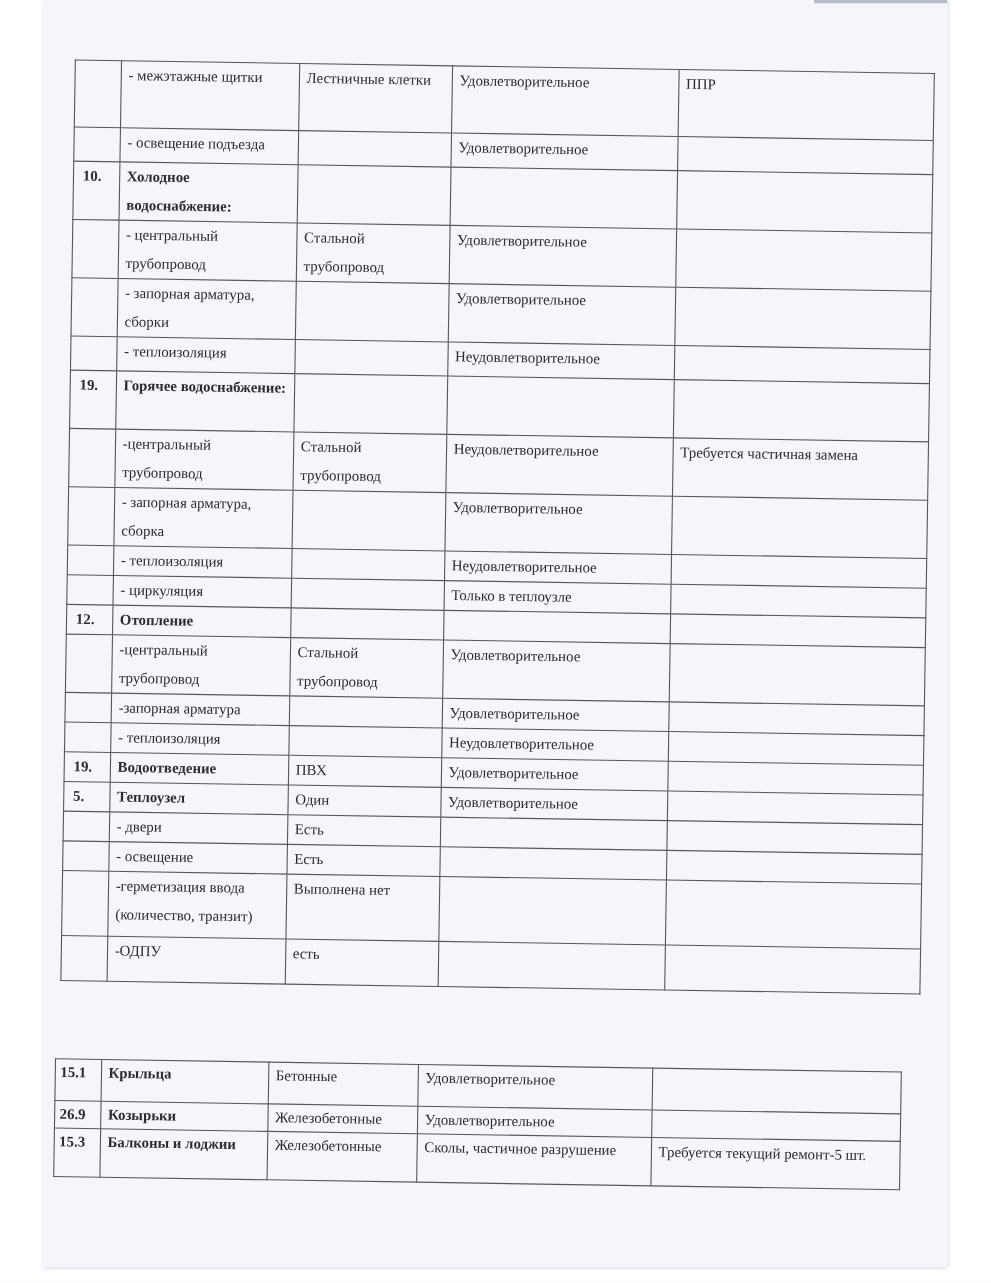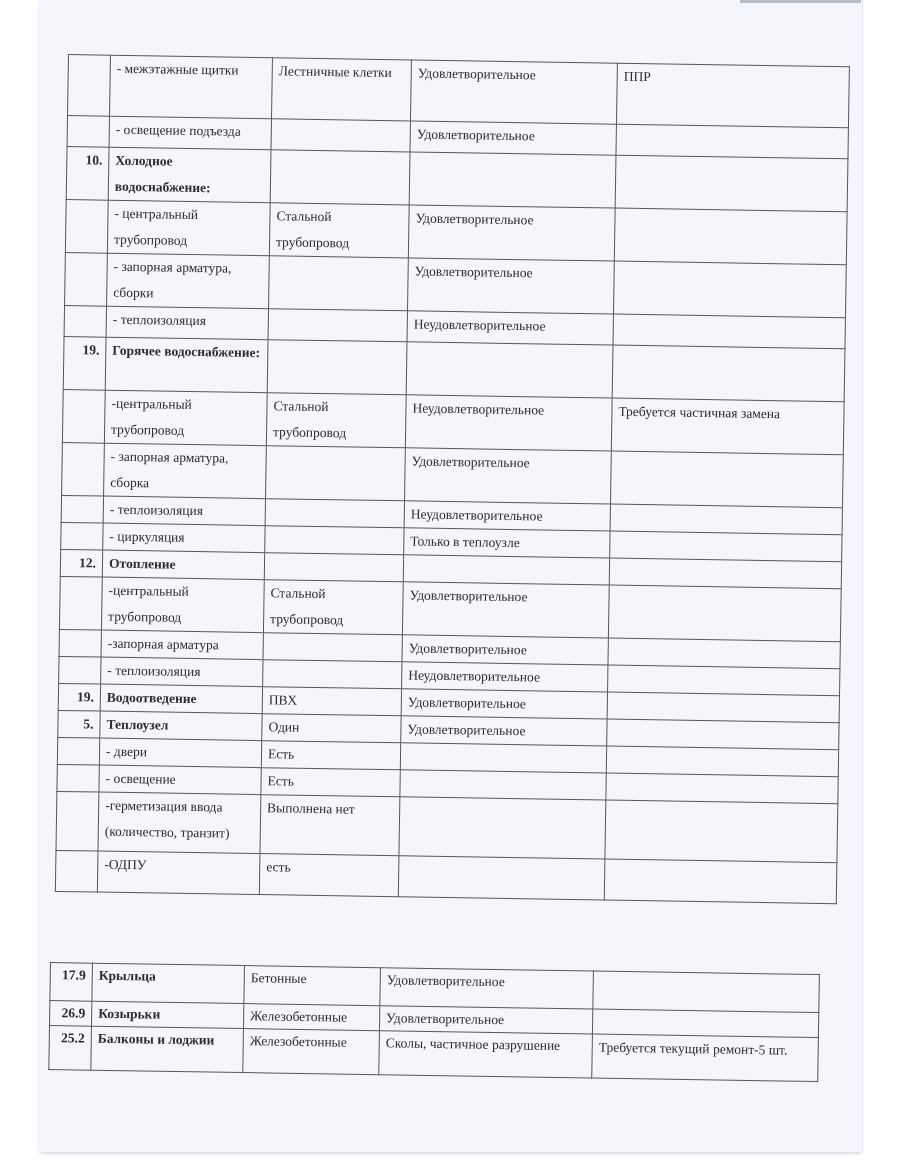--- a/index.html
+++ b/index.html
@@ -30,21 +30,21 @@
     table-layout: fixed;
     font-size: 13.5px;
     line-height: 26px;
   }
   td {
     border: 1px solid #55575c;
     vertical-align: top;
     padding: 0 6px;
     color: #2c2c31;
   }
-  td.num { font-weight: bold; text-align: right; padding-left: 8px; }
+  td.num { font-weight: bold; text-align: left; padding-left: 8px; }
   td.head { font-weight: bold; }
   #t1 col.c0 { width: 42px; }
   #t1 col.c1 { width: 162px; }
   #t1 col.c2 { width: 139px; }
   #t1 col.c3 { width: 206px; }
   #t1 col.c4 { width: 232px; }
   #t2 table { font-size: 13.5px; line-height: 24px; }
   #t2 col.c0 { width: 42px; }
   #t2 col.c1 { width: 152px; }
   #t2 col.c2 { width: 136px; }
@@ -229,35 +229,35 @@
   <table>
     <colgroup>
         <col class="c0">
         <col class="c1">
         <col class="c2">
         <col class="c3">
         <col class="c4">
       </colgroup>
     <tbody>
       <tr style="height:38px">
-        <td class="num">17.9</td>
+        <td class="num">15.1</td>
         <td class="head">Крыльца</td>
         <td>Бетонные</td>
         <td>Удовлетворительное</td>
         <td></td>
       </tr>
       <tr style="height:22px">
         <td class="num">26.9</td>
         <td class="head">Козырьки</td>
         <td>Железобетонные</td>
         <td>Удовлетворительное</td>
         <td></td>
       </tr>
       <tr style="height:44px">
-        <td class="num">25.2</td>
+        <td class="num">15.3</td>
         <td class="head">Балконы и лоджии</td>
         <td>Железобетонные</td>
         <td>Сколы, частичное разрушение</td>
         <td style="line-height:18px;padding-top:4px">Требуется текущий ремонт-5 шт.</td>
       </tr>
     </tbody>
   </table>
 </div>
 
 </body></html>

